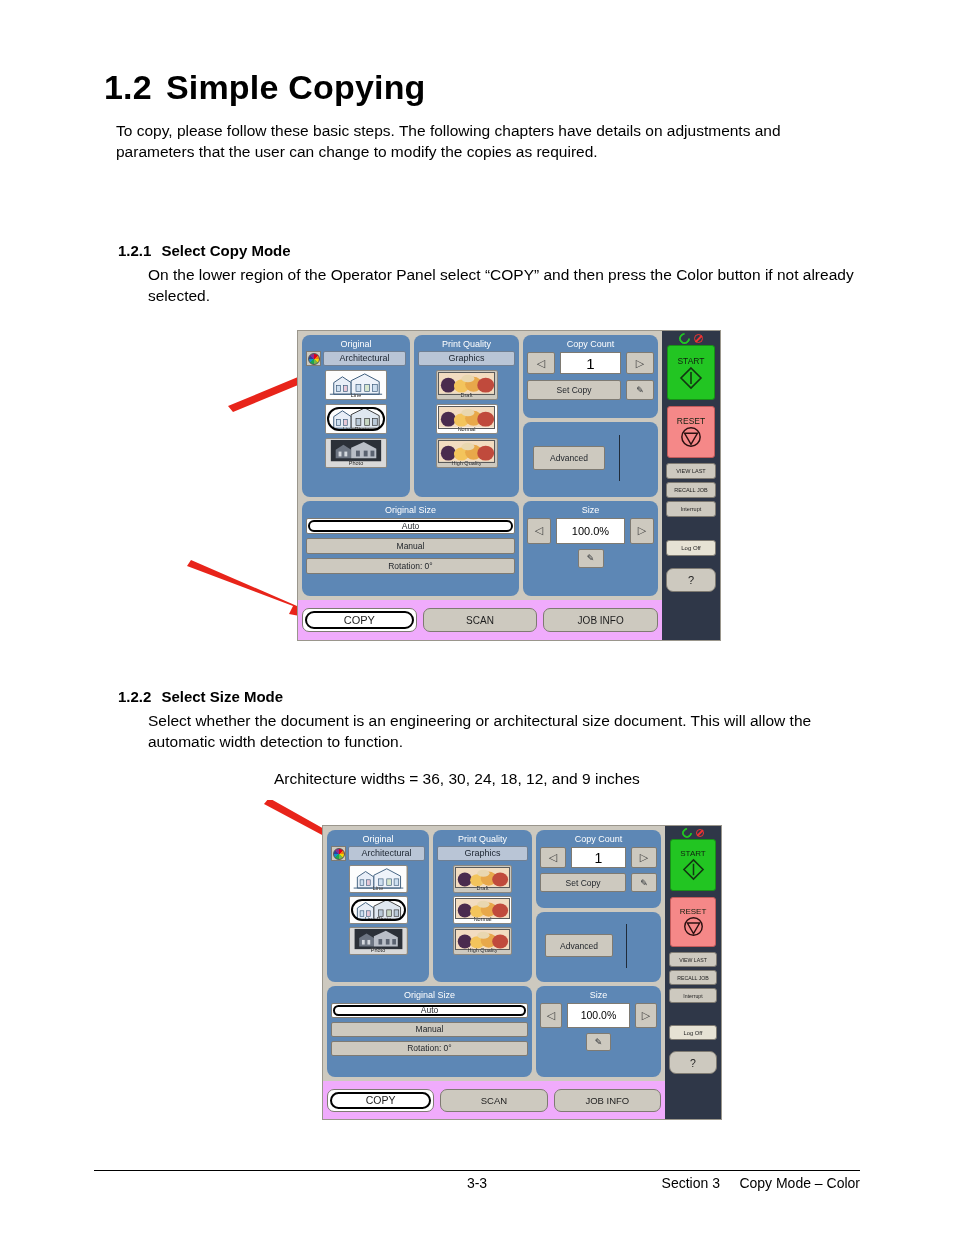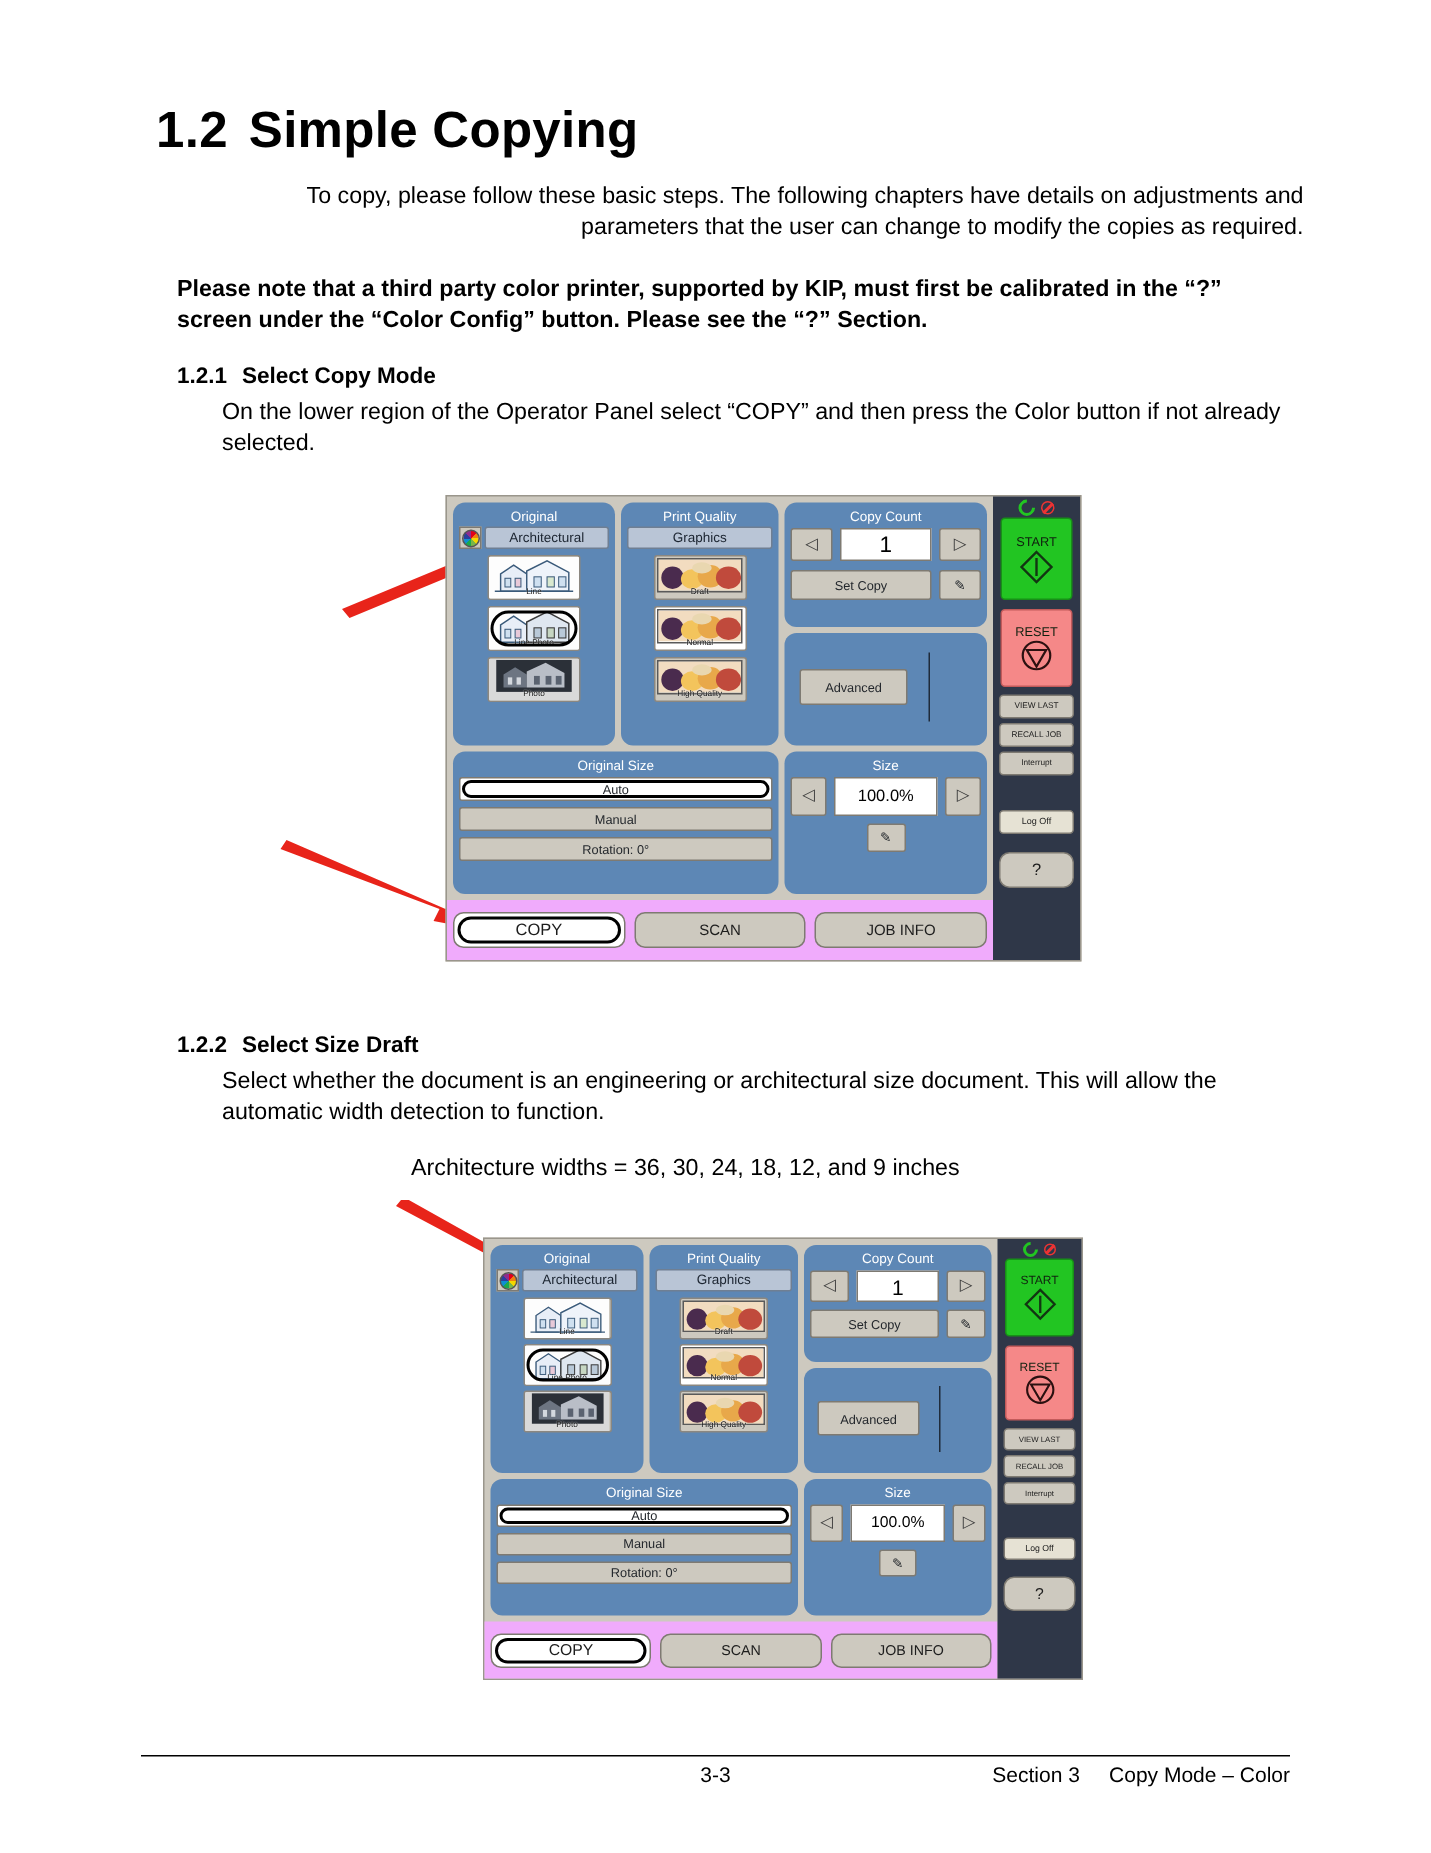--- a/index.html
+++ b/index.html
@@ -8,21 +8,21 @@
     font-family:"Liberation Sans", sans-serif;
     color:#000;position:relative;overflow:hidden;
   }
   .page{position:absolute;inset:0;}
 
   
   .h1{position:absolute;left:104px;top:68px;font-size:34px;font-weight:bold;letter-spacing:.2px;}
   .h1 .num{margin-right:14px;}
 
   .para{position:absolute;font-size:15.5px;line-height:21px;}
-  .p-intro{left:129px;top:120px;width:740px;text-align:right;}
+  .p-intro{left:116px;top:120px;width:740px;}
   .p-note{left:118px;top:182px;width:742px;font-weight:bold;}
 
   .h3{position:absolute;font-size:15px;font-weight:bold;}
   .h3 .num{margin-right:10px;}
   .h3-1{left:118px;top:242px;}
   .h3-2{left:118px;top:688px;}
 
   .p-121{left:148px;top:264px;width:712px;}
   .p-122{left:148px;top:710px;width:712px;}
   .p-widths{left:274px;top:768px;width:600px;}
@@ -136,29 +136,28 @@
 </head>
 <body>
 
 <div class="page">
 
   <div class="h1">
     <span class="num">1.2</span><span>Simple Copying</span>
   </div>
 
   <div class="para p-intro">To copy, please follow these basic steps. The following chapters have details on adjustments and parameters that the user can change to modify the copies as required.</div>
-  <div class="para p-note">Please note that a third party color printer, supported by KIP, must first be calibrated in the “?” screen under the “Color Config” button. Please see the “?” Section.</div>
 
   <div class="h3 h3-1">
     <span class="num">1.2.1</span><span>Select Copy Mode</span>
   </div>
   <div class="para p-121">On the lower region of the Operator Panel select “COPY” and then press the Color button if not already selected.</div>
 
   <div class="h3 h3-2">
-    <span class="num">1.2.2</span><span>Select Size Draft</span>
+    <span class="num">1.2.2</span><span>Select Size Mode</span>
   </div>
   <div class="para p-122">Select whether the document is an engineering or architectural size document. This will allow the automatic width detection to function.</div>
   <div class="para p-widths">
     <div>Architecture widths = 36, 30, 24, 18, 12, and 9 inches</div>
   </div>
 
   <svg class="arrow" style="left:222px;top:362px;" width="112" height="50" viewBox="0 0 112 50">
     <g fill="#e8241a">
       <path d="M6 44 L88 10 L84 2 L112 0 L98 24 L93 16 L11 50 Z"></path>
     </g>

